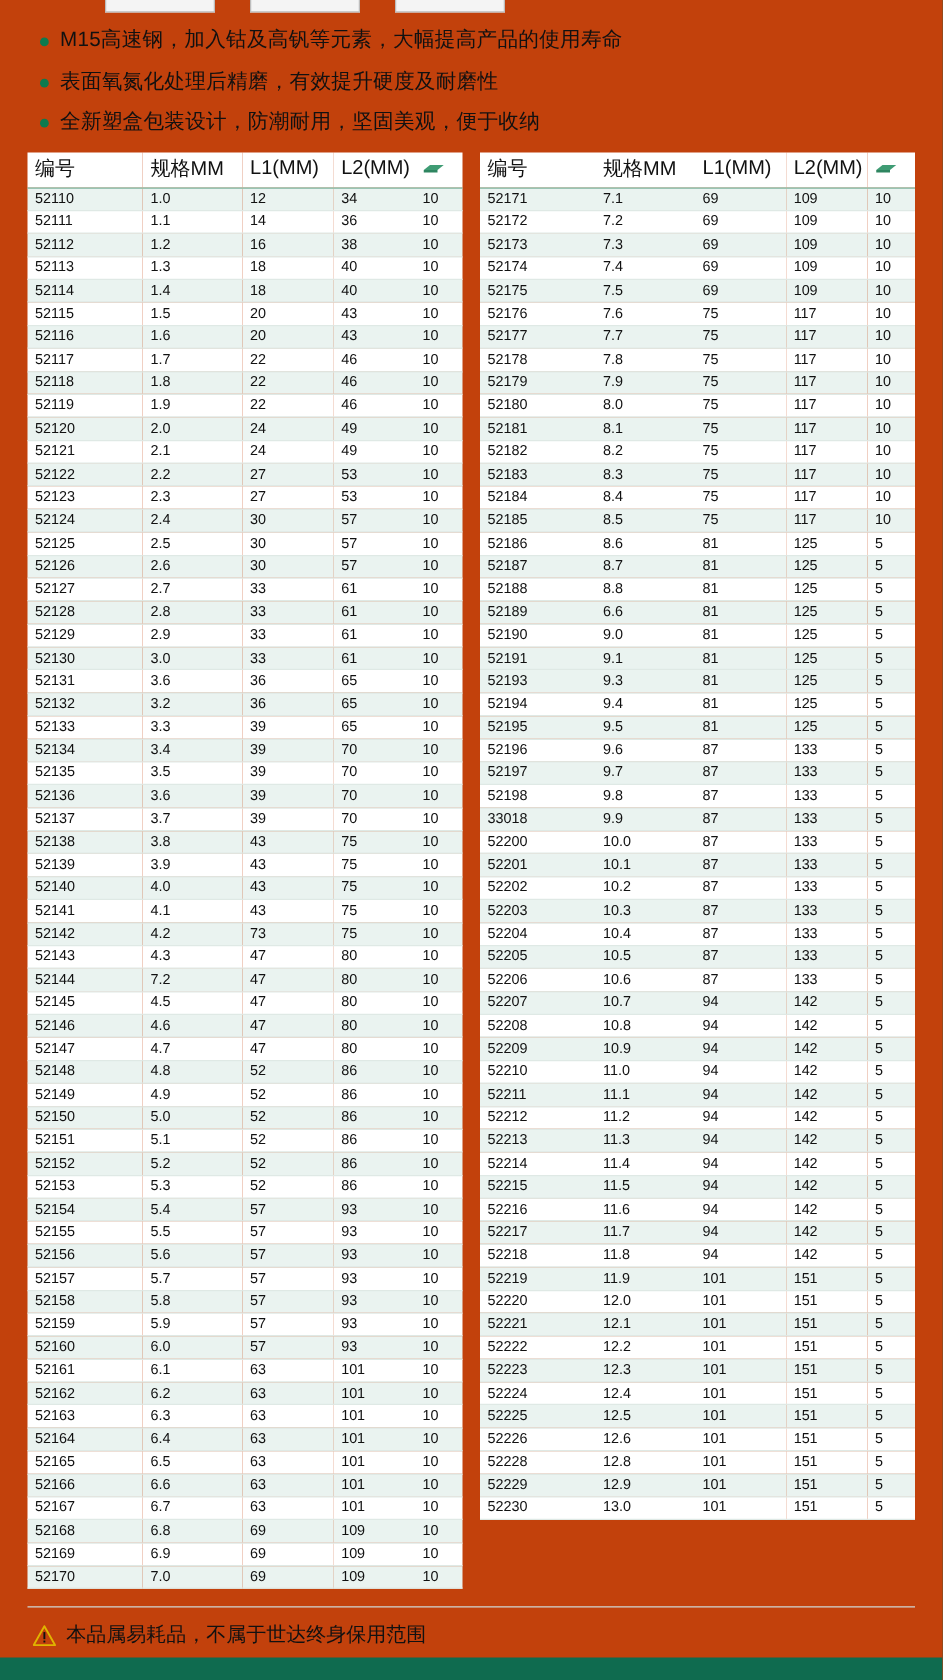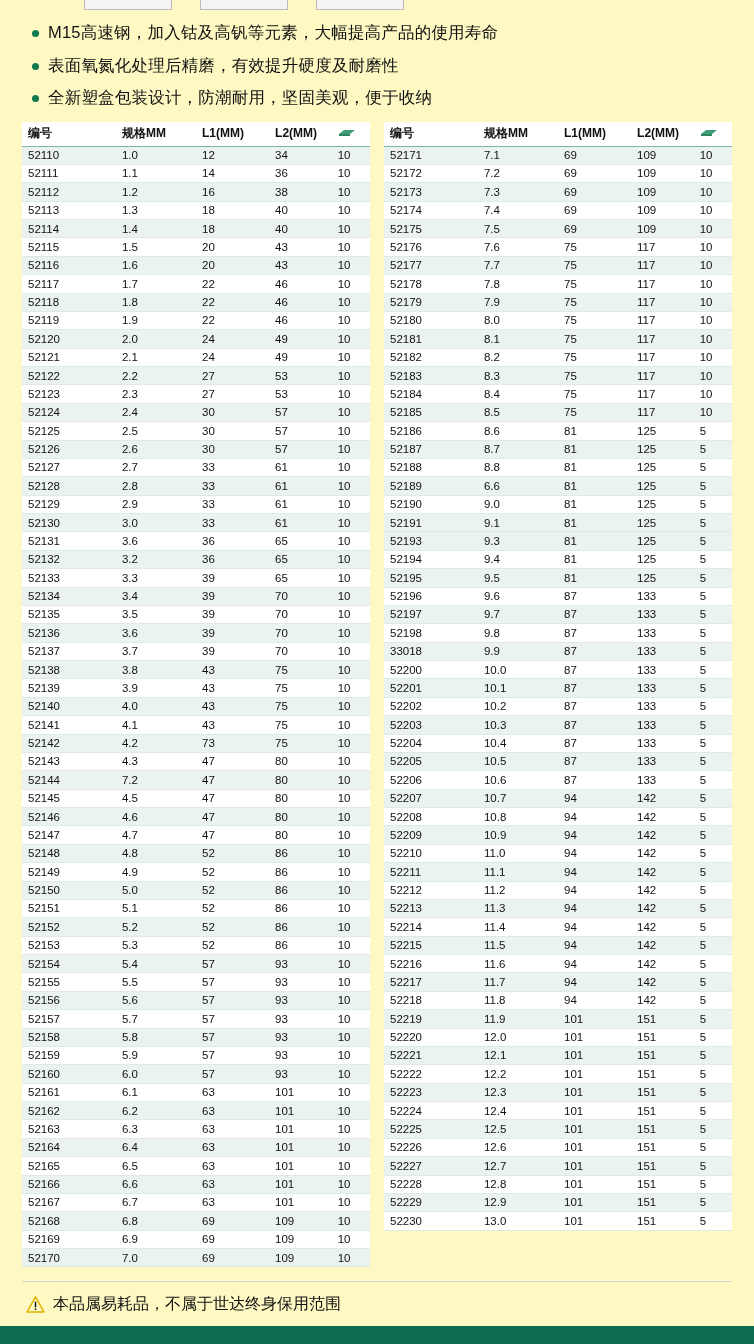--- a/index.html
+++ b/index.html
@@ -5,21 +5,21 @@
   html,body{margin:0;padding:0;}
   body{
     width:754px;height:1344px;
     background:#0f6b4f;
     font-family:"Liberation Sans","DejaVu Sans",sans-serif;
     -webkit-font-smoothing:antialiased;
   }
   .page{
     position:relative;
     width:754px;height:1344px;
-    background:#fef9c3;
+    background:#c2410c;
     box-sizing:border-box;
     overflow:hidden;
   }
   
   .topstrip{
     position:absolute;top:0;left:0;width:754px;height:12px;
   }
   .topimg{
     position:absolute;top:-26px;height:34px;border:1px solid #bdbdbd;background:#f4f4f4;
   }
@@ -59,23 +59,23 @@
   }
   .tblwrap{flex:1;min-width:0;}
   table.spec{
     border-collapse:collapse;
     width:100%;
     font-size:11.5px;
     color:#111;
     font-family:"Liberation Sans","DejaVu Sans",sans-serif;
   }
   table.spec th{
-    font-weight:bold;
+    font-weight:normal;
     text-align:left;
-    font-size:12px;
+    font-size:16px;
     padding:3px 4px 4px 6px;
     border-bottom:1px solid #7fb6a0;
     background:#ffffff;
     white-space:nowrap;
   }
   table.spec td{
     padding:1.5px 4px 1.5px 6px;
     border-bottom:1px solid #dfe9e5;
     white-space:nowrap;
     line-height:1.25;
@@ -996,27 +996,20 @@
                 <td>151</td>
                 <td>5</td>
               </tr>
               <tr class="even">
                 <td>52226</td>
                 <td>12.6</td>
                 <td>101</td>
                 <td>151</td>
                 <td>5</td>
               </tr>
-              <tr class="odd">
-                <td>52227</td>
-                <td>12.7</td>
-                <td>101</td>
-                <td>151</td>
-                <td>5</td>
-              </tr>
               <tr class="even">
                 <td>52228</td>
                 <td>12.8</td>
                 <td>101</td>
                 <td>151</td>
                 <td>5</td>
               </tr>
               <tr class="odd">
                 <td>52229</td>
                 <td>12.9</td>

